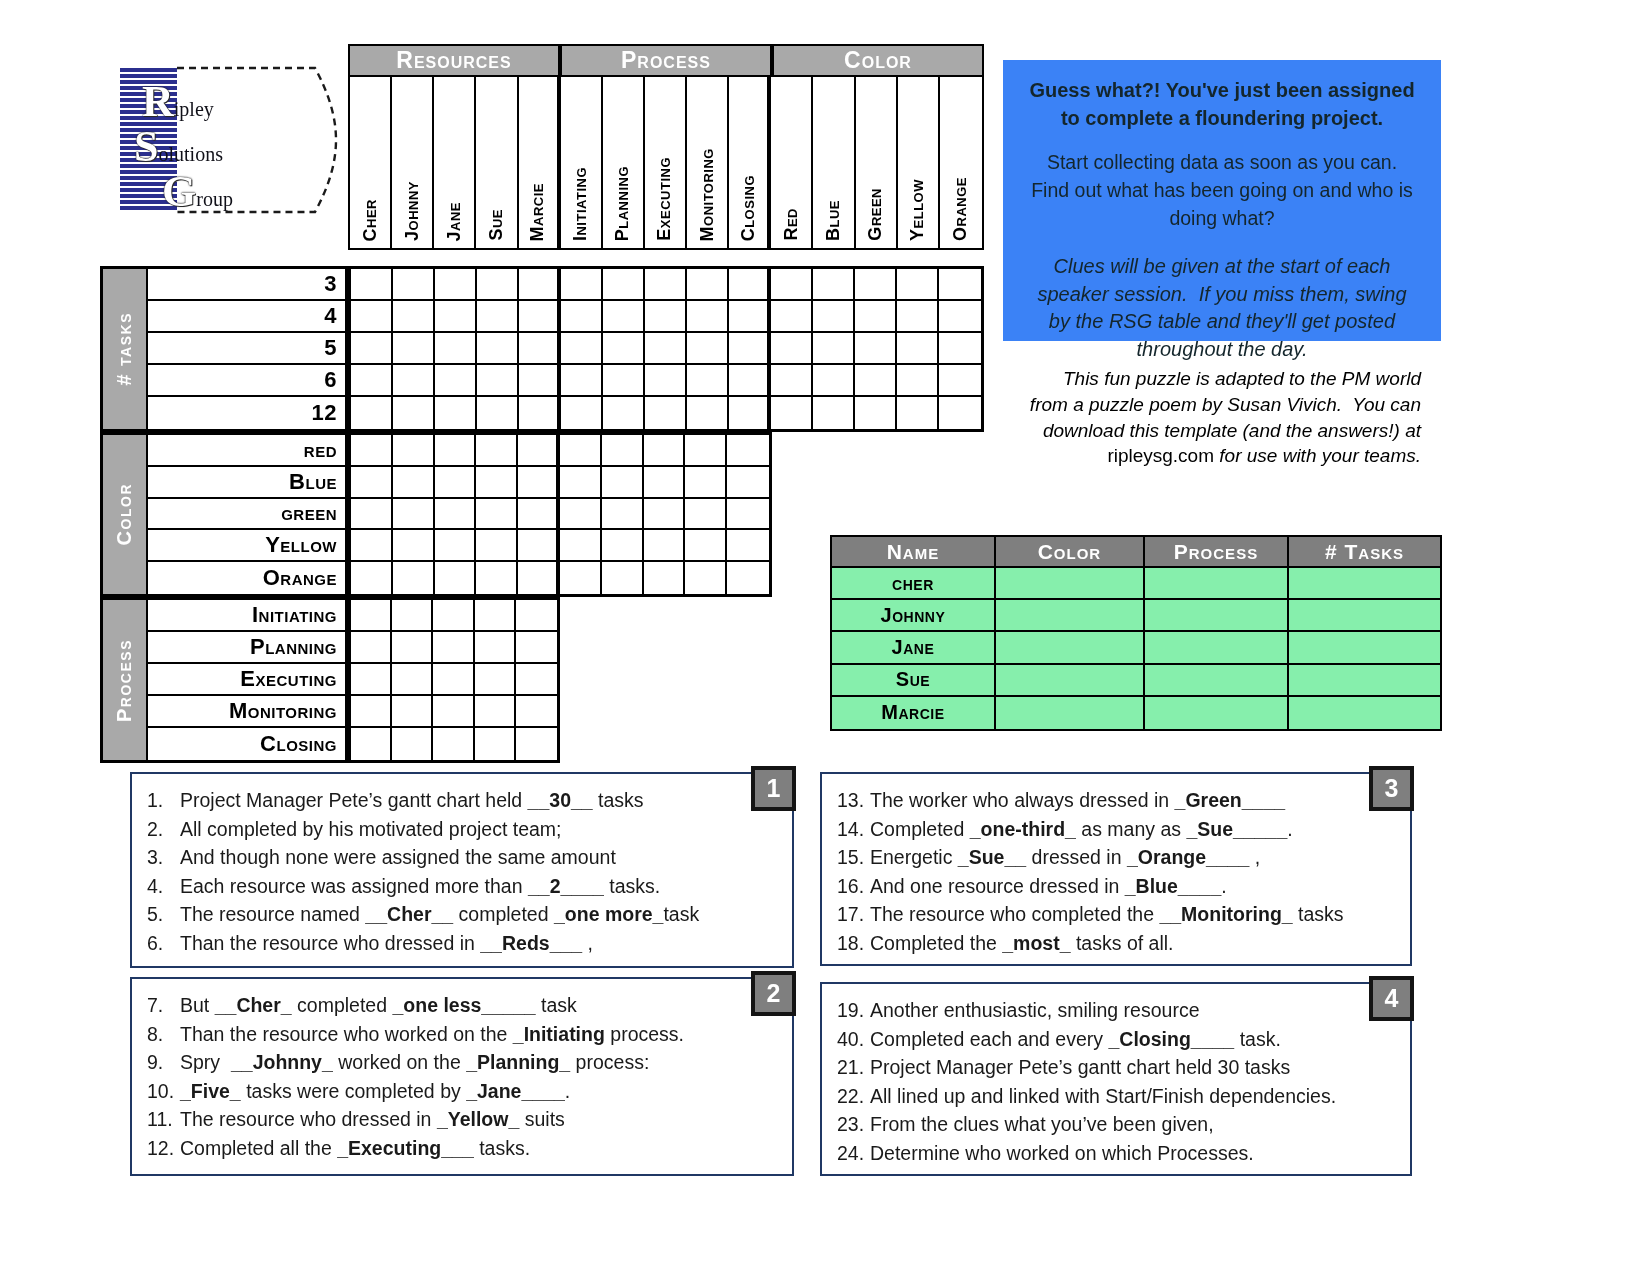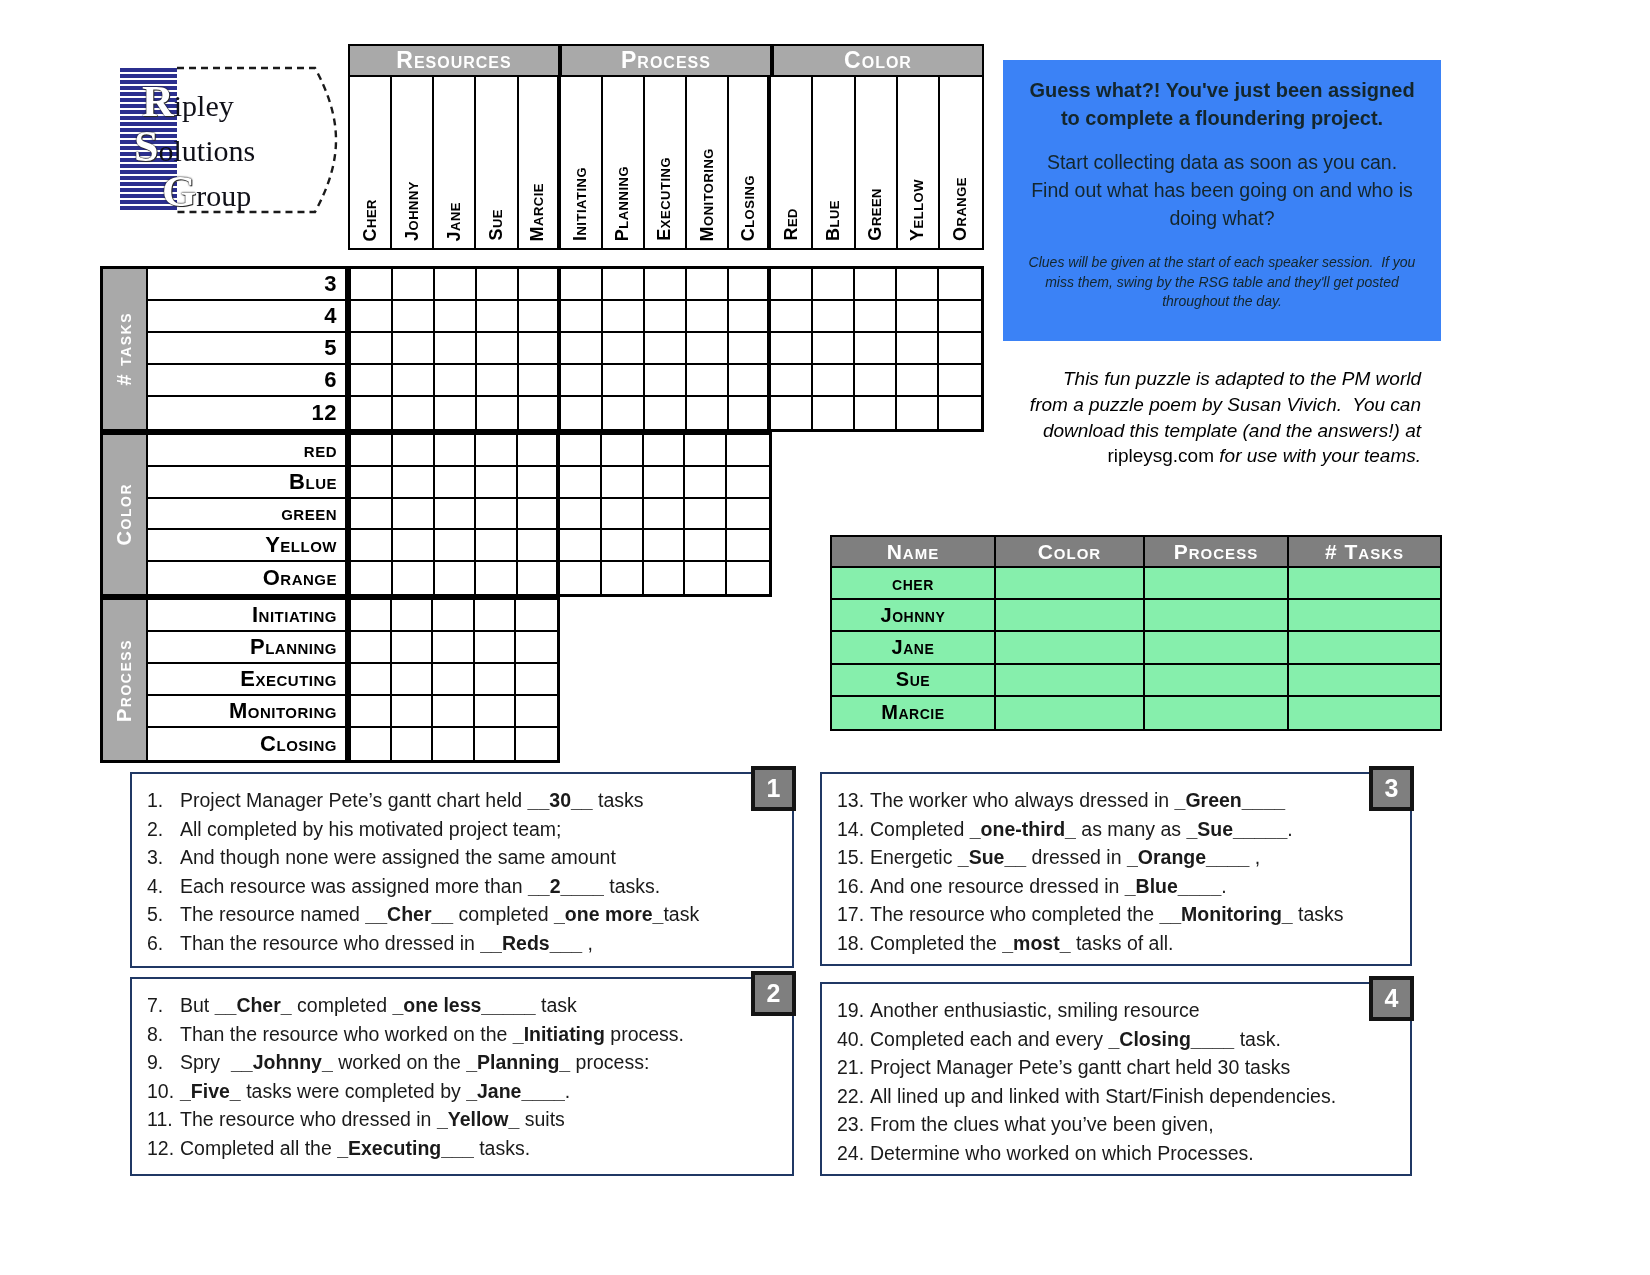--- a/index.html
+++ b/index.html
@@ -6,21 +6,21 @@
   #page{position:relative;width:1650px;height:1275px;background:#fff;
         font-family:"Liberation Sans",sans-serif;overflow:hidden;}
 
   
   #logo{position:absolute;left:118px;top:64px;width:222px;height:152px;}
   #logo-bar{position:absolute;left:2px;top:4px;width:57px;height:144px;
     background:repeating-linear-gradient(to bottom,#2b2f8e 0 4px,#ffffff 4px 6px);}
   .ll{position:absolute;display:flex;align-items:baseline;font-family:"Liberation Serif",serif;white-space:nowrap;}
   .ll .cap{font-size:44px;font-weight:bold;color:#ffffff;line-height:1;
            text-shadow:0 0 2px #1a1a1a,0 0 1px #1a1a1a,1px 1px 0 #333;}
-  .ll .rest{font-size:30px;color:#101018;line-height:1;}
+  .ll .rest{font-size:20px;color:#101018;line-height:1;}
   #ll1{left:24px;top:16px;} #ll2{left:16px;top:61px;} #ll3{left:44px;top:106px;}
   #logo svg{position:absolute;left:0;top:0;}
 
   
   #colhead{position:absolute;left:348px;top:44px;width:636px;height:206px;
            border:2px solid #000;box-sizing:border-box;background:#fff;}
   #cgroups{display:flex;height:31px;}
   .cgroup{flex:1;background:#a9a9a9;color:#fff;font-weight:bold;font-size:23px;
           font-variant:small-caps;letter-spacing:1px;display:flex;align-items:center;justify-content:center;
           border-right:4px solid #000;border-bottom:2px solid #000;box-sizing:border-box;}
@@ -54,21 +54,21 @@
   .rlabel{border-bottom:2px solid #000;box-sizing:border-box;display:flex;align-items:center;
           justify-content:flex-end;padding-right:8px;font-weight:bold;font-size:22px;
           font-variant:small-caps;letter-spacing:.5px;color:#000;}
   .rlabel:last-child{border-bottom:none;text-align:right;}
 
   
   #infobox{position:absolute;left:1003px;top:60px;width:438px;height:281px;background:#3b82f6;
            box-sizing:border-box;padding:17px 24px;text-align:center;color:#14262c;}
   #infobox .head{font-weight:bold;font-size:20px;line-height:1.38;white-space:pre-wrap;}
   #infobox .body{font-size:19.5px;line-height:1.42;margin-top:17px;white-space:pre-wrap;}
-  #infobox .foot{font-size:14px;font-style:italic;line-height:1.38;margin-top:21px;white-space:pre-wrap;}
+  #infobox .foot{font-size:20px;font-style:italic;line-height:1.38;margin-top:21px;white-space:pre-wrap;}
 
   
   #note{position:absolute;left:1021px;top:366px;width:400px;text-align:right;
         font-size:19px;font-style:italic;line-height:1.36;color:#000000;white-space:pre-wrap;}
   #note .upright{font-style:normal;}
 
   
   #anstable{position:absolute;left:830px;top:535px;width:612px;height:196px;border:2px solid #000;
             box-sizing:border-box;display:grid;grid-template-columns:165fr 150fr 145fr 152fr;
             grid-template-rows:31px repeat(5,1fr);background:#86efac;}

